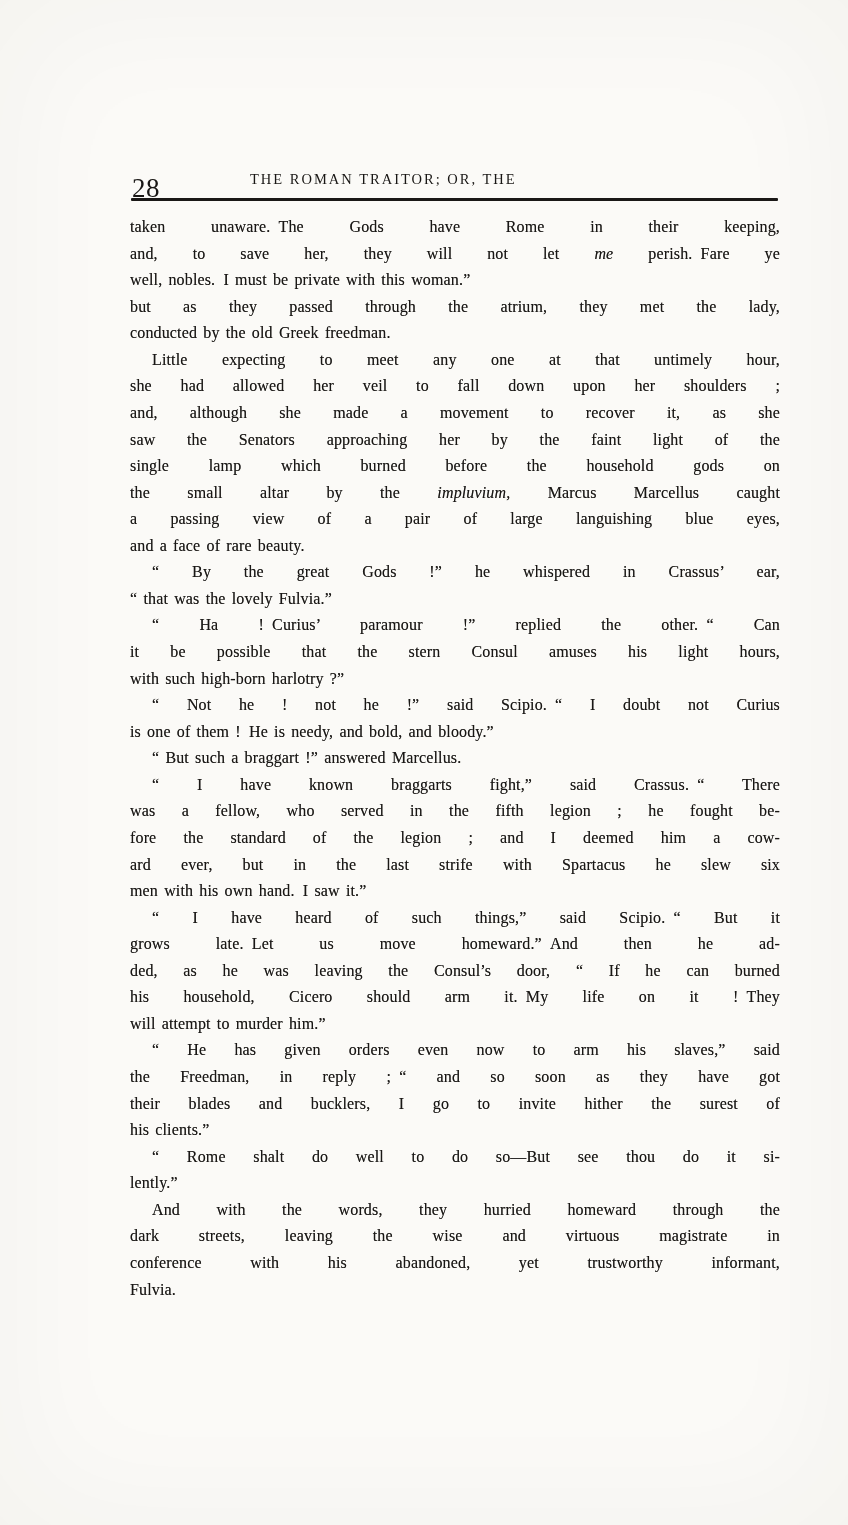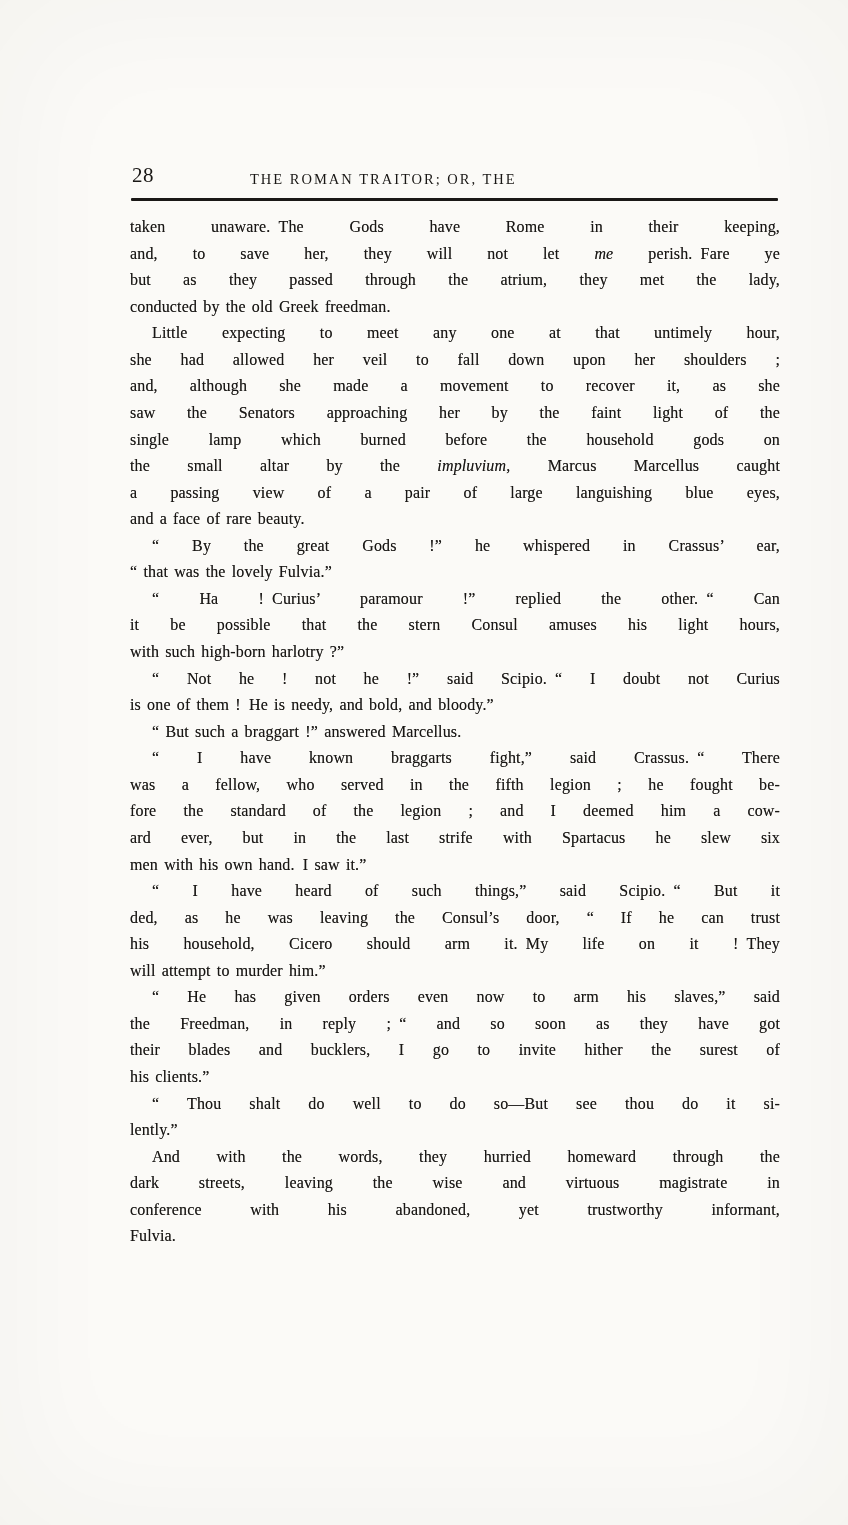--- a/index.html
+++ b/index.html
@@ -8,23 +8,23 @@
     width: 848px;
     height: 1525px;
     background: var(--paper, #fbfaf7);
     overflow: hidden;
     font-family: "Liberation Serif", "DejaVu Serif", serif;
     color: var(--ink, #191715);
     box-shadow: inset 0 0 140px rgba(60,50,30,0.04);
   }
   .page-number {
     position: absolute;
-    top: 163px;
+    top: 173px;
     left: 132px;
-    font-size: 21px;
+    font-size: 27px;
     letter-spacing: 0.5px;
   }
   .running-title {
     position: absolute;
     top: 171px;
     left: 250px;
     font-size: 14.5px;
     font-weight: 400;
     letter-spacing: 2px;
     white-space: nowrap;
@@ -64,20 +64,21 @@
 </head>
 <body>
 
 <div class="page">
   <div class="page-number">28</div>
   <div class="running-title">THE ROMAN TRAITOR; OR, THE</div>
   <div class="header-rule"></div>
   <div class="page-body">
       <div class="line"><span>taken unaware. The Gods have Rome in their keeping,</span></div>
       <div class="line"><span>and, to save her, they will not let </span><i>me</i><span> perish. Fare ye</span></div>
+      <div class="line para-end"><span>well, nobles. I must be private with this woman.”</span></div>
       <div class="line"><span>but as they passed through the atrium, they met the lady,</span></div>
       <div class="line para-end"><span>conducted by the old Greek freedman.</span></div>
       <div class="line indent"><span>Little expecting to meet any one at that untimely hour,</span></div>
       <div class="line"><span>she had allowed her veil to fall down upon her shoulders ;</span></div>
       <div class="line"><span>and, although she made a movement to recover it, as she</span></div>
       <div class="line"><span>saw the Senators approaching her by the faint light of the</span></div>
       <div class="line"><span>single lamp which burned before the household gods on</span></div>
       <div class="line"><span>the small altar by the </span><i>impluvium,</i><span> Marcus Marcellus caught</span></div>
       <div class="line"><span>a passing view of a pair of large languishing blue eyes,</span></div>
       <div class="line para-end"><span>and a face of rare beauty.</span></div>
@@ -88,27 +89,28 @@
       <div class="line para-end"><span>with such high-born harlotry ?”</span></div>
       <div class="line indent"><span>“ Not he ! not he !” said Scipio. “ I doubt not Curius</span></div>
       <div class="line para-end"><span>is one of them ! He is needy, and bold, and bloody.”</span></div>
       <div class="line indent para-end"><span>“ But such a braggart !” answered Marcellus.</span></div>
       <div class="line indent"><span>“ I have known braggarts fight,” said Crassus. “ There</span></div>
       <div class="line"><span>was a fellow, who served in the fifth legion ; he fought be-</span></div>
       <div class="line"><span>fore the standard of the legion ; and I deemed him a cow-</span></div>
       <div class="line"><span>ard ever, but in the last strife with Spartacus he slew six</span></div>
       <div class="line para-end"><span>men with his own hand. I saw it.”</span></div>
       <div class="line indent"><span>“ I have heard of such things,” said Scipio. “ But it</span></div>
-      <div class="line"><span>ded, as he was leaving the Consul’s door, “ If he can trust</span></div>
+      <div class="line"><span>grows late. Let us move homeward.” And then he ad-</span></div>
+      <div class="line"><span>ded, as he was leaving the Consul’s door, “ If he can burned</span></div>
       <div class="line"><span>his household, Cicero should arm it. My life on it ! They</span></div>
       <div class="line para-end"><span>will attempt to murder him.”</span></div>
       <div class="line indent"><span>“ He has given orders even now to arm his slaves,” said</span></div>
       <div class="line"><span>the Freedman, in reply ; “ and so soon as they have got</span></div>
       <div class="line"><span>their blades and bucklers, I go to invite hither the surest of</span></div>
       <div class="line para-end"><span>his clients.”</span></div>
-      <div class="line indent"><span>“ Thou shalt do well to do so—But see thou do it si-</span></div>
+      <div class="line indent"><span>“ Rome shalt do well to do so—But see thou do it si-</span></div>
       <div class="line para-end"><span>lently.”</span></div>
       <div class="line indent"><span>And with the words, they hurried homeward through the</span></div>
       <div class="line"><span>dark streets, leaving the wise and virtuous magistrate in</span></div>
       <div class="line"><span>conference with his abandoned, yet trustworthy informant,</span></div>
       <div class="line para-end"><span>Fulvia.</span></div>
     </div>
 </div>
 
 </body></html>

